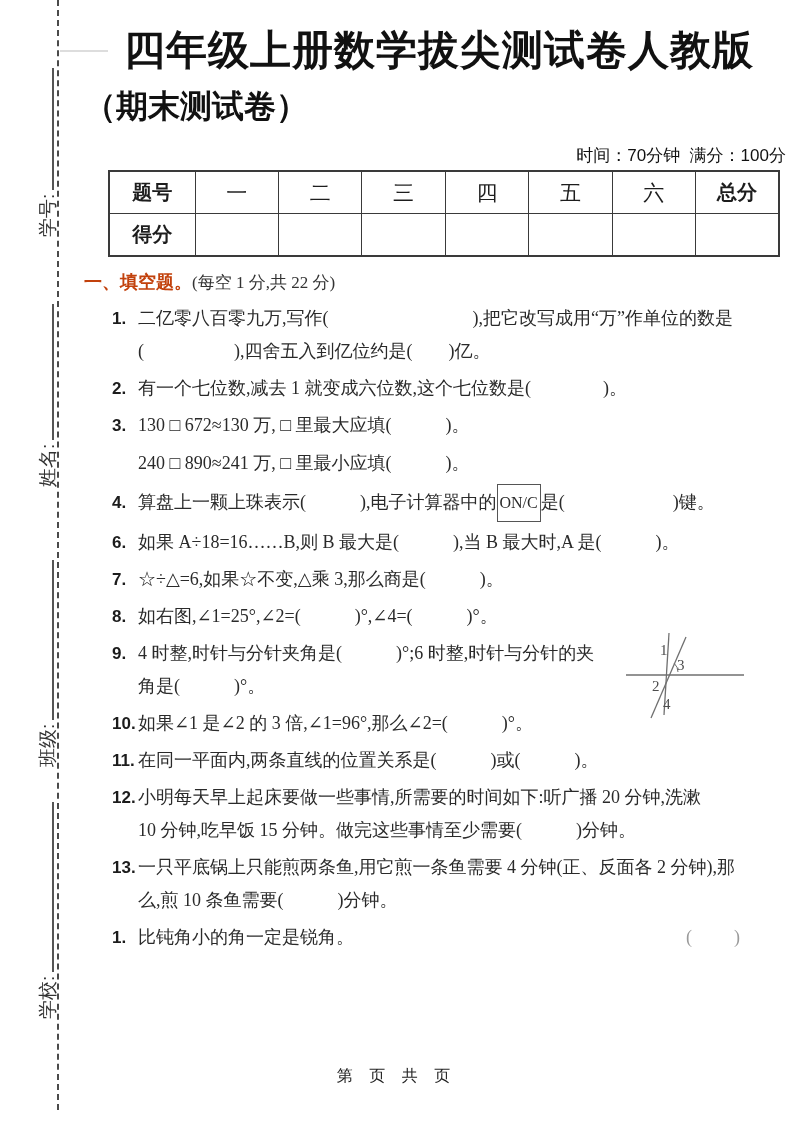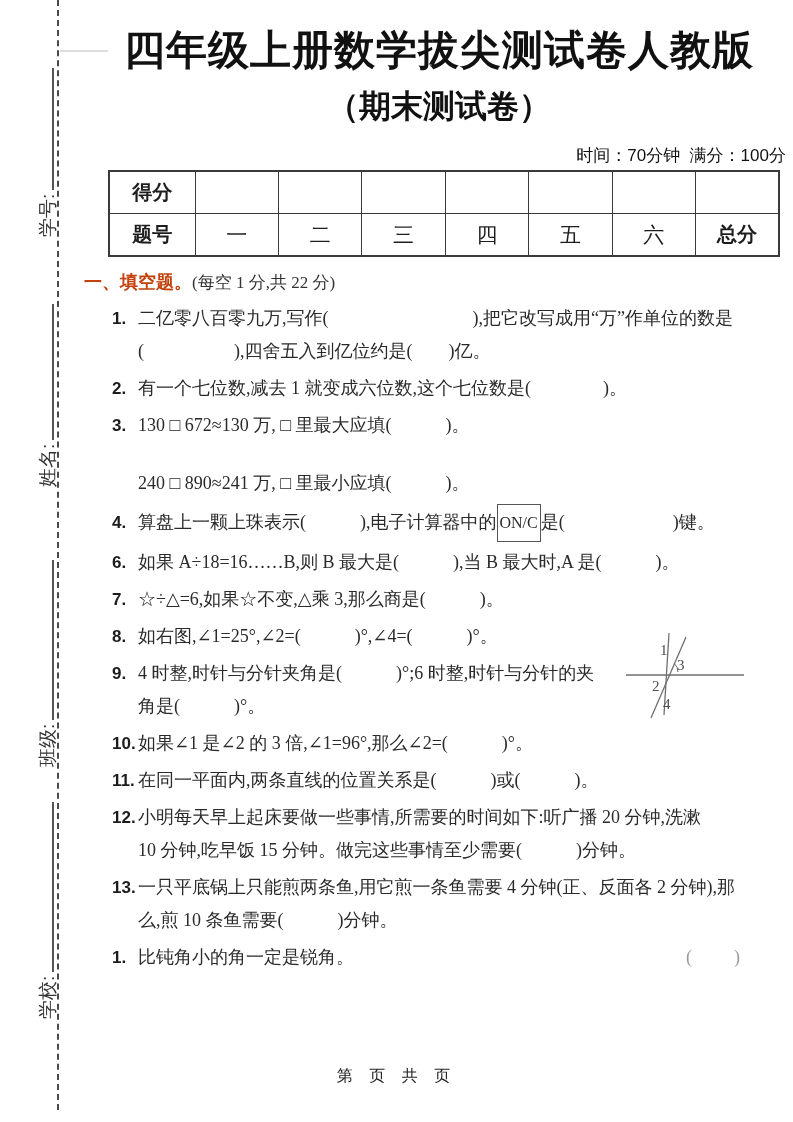--- a/index.html
+++ b/index.html
@@ -39,21 +39,21 @@
 
   
   .content { position: absolute; left: 84px; top: 0; width: 710px; }
   .title {
     margin: 26px 0 0 0; text-align: center;
     font-family: "Liberation Sans", "DejaVu Sans", sans-serif;
     font-weight: 700; font-size: 41px; line-height: 48px; color: #111;
     letter-spacing: 1px;
   }
   .subtitle {
-    margin-top: 12px; text-align: center;
+    margin-top: 12px; 
     font-family: Liberation Sans, sans-serif;
     font-weight: 700; font-size: 32px; line-height: 40px; color: #111;
   }
   .meta {
     margin-top: 18px; text-align: right; padding-right: 8px;
     font-family: "Liberation Sans", "DejaVu Sans", sans-serif;
     font-size: 17px; color: #111; white-space: pre;
   }
 
   
@@ -83,21 +83,21 @@
     white-space: pre;
     font-size: 18px; line-height: 33px; color: #2a2a2a;
     padding-left: 26px;
   }
   .qno {
     display: inline-block; width: 26px; margin-left: -26px;
     font-weight: 700; color: #1c1c1c;
     font-family: "Liberation Sans", "DejaVu Sans", sans-serif;
     font-size: 17px;
   }
-  .gap-after { margin-bottom: 25px; }
+  .gap-after { margin-bottom: 5px; }
   .key-box {
     display: inline-block;
     border: 1px solid #555;
     padding: 8px 2px; line-height: 20px;
     font-size: 16px; color: #2a2a2a;
   }
   .judge-paren {
     position: absolute; right: 52px; top: 0;
     color: #9a9a9a; letter-spacing: 2px;
   }
@@ -153,38 +153,38 @@
           <col>
           <col>
           <col>
           <col>
           <col>
           <col>
           <col>
         </colgroup>
       <tbody>
           <tr>
-        <td class="hd">得分</td>
-        <td></td>
-        <td></td>
-        <td></td>
-        <td></td>
-        <td></td>
-        <td></td>
-        <td></td>
-      </tr>
-      <tr>
         <td class="hd">题号</td>
         <td>一</td>
         <td>二</td>
         <td>三</td>
         <td>四</td>
         <td>五</td>
         <td>六</td>
         <td class="hd">总分</td>
+      </tr>
+      <tr>
+        <td class="hd">得分</td>
+        <td></td>
+        <td></td>
+        <td></td>
+        <td></td>
+        <td></td>
+        <td></td>
+        <td></td>
       </tr>
     </tbody>
       </table>
 
     <div class="sec-header"><span class="sec-title">一、填空题。</span><span class="sec-note">(每空 1 分,共 22 分)</span></div>
 
     <div class="q-block">
       <div class="q-line"><b class="qno">1.</b><span>二亿零八百零九万,写作(　　　　　　　　),把它改写成用“万”作单位的数是</span></div>
       <div class="q-line">(　　　　　),四舍五入到亿位约是(　　)亿。</div>
     </div>

